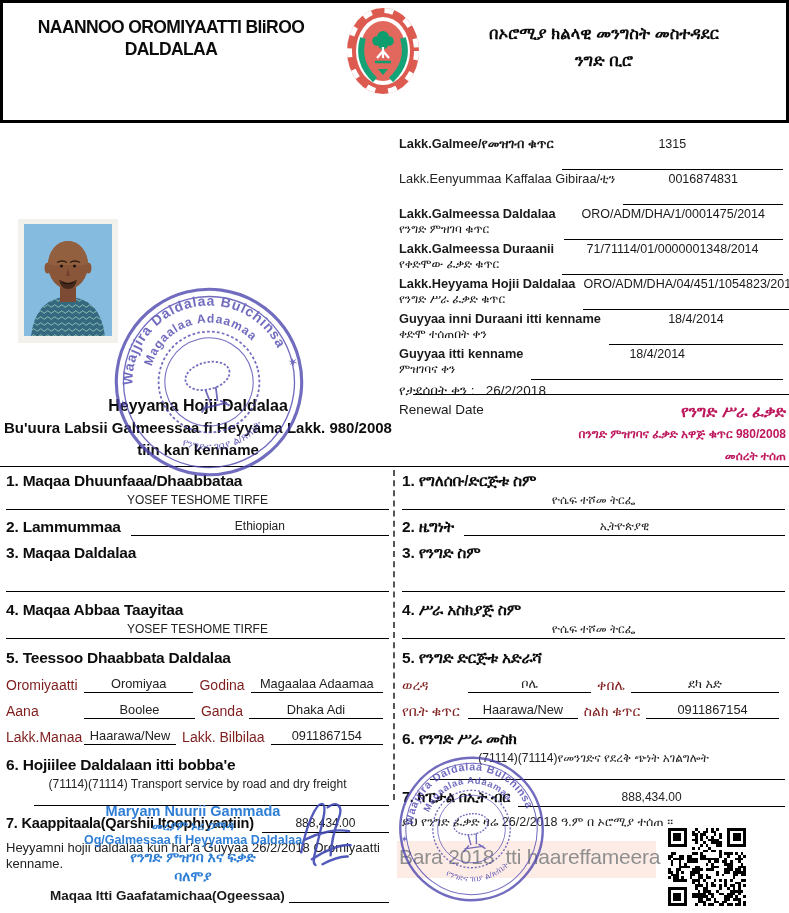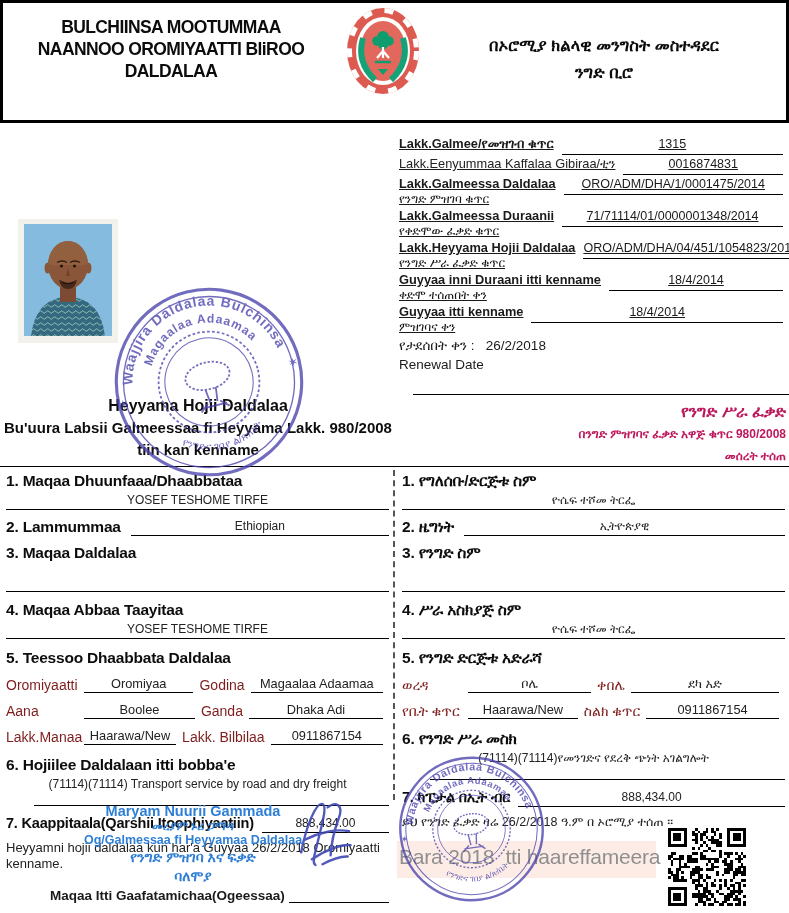--- a/index.html
+++ b/index.html
@@ -4,32 +4,32 @@
 <style>
   html,body{margin:0;padding:0;background:#fff;}
   .page{position:relative;width:789px;height:913px;background:#fff;overflow:hidden;
         font-family:"Liberation Sans",sans-serif;color:#1a1a1a;}
   
   .header{position:absolute;left:0;top:0;width:783px;height:117px;
           border:3px solid #000;border-bottom:none;}
   .hr-thick{position:absolute;left:0;top:120px;width:789px;height:3px;background:#000;}
   .org-title{position:absolute;left:6px;top:16px;width:330px;text-align:center;
              font-weight:bold;font-size:17.5px;line-height:22px;letter-spacing:-0.6px;color:#0c0c0c;}
-  .org-title-am{position:absolute;left:428px;top:32px;width:352px;text-align:center;
+  .org-title-am{position:absolute;left:428px;top:20px;width:352px;text-align:center;
                 font-weight:bold;font-size:16.5px;line-height:27px;color:#0c0c0c;}
   .emblem{position:absolute;left:345px;top:6px;width:76px;height:90px;}
   
   .registry{position:absolute;left:399px;top:136px;width:384px;}
-  .reg-row{display:flex;align-items:flex-start;margin-bottom:1px;text-decoration:underline;}
+  .reg-row{display:flex;align-items:flex-start;margin-bottom:1px;}
   .reg-labels{flex:0 0 auto;}
   .reg-label{font-weight:bold;font-size:12.8px;line-height:16px;}
   .reg-label.plain{font-weight:normal;color:#222;}
   .reg-sub{font-size:12px;line-height:15px;color:#111;}
   .reg-value{flex:1 1 auto;margin-left:8px;border-bottom:1.5px solid #000;
-             text-align:center;font-size:12.5px;line-height:15px;padding-bottom:2px;margin-top:1px;}
+             text-align:center;font-size:12.5px;line-height:15px;padding-bottom:17px;margin-top:1px;}
   .renewal{font-size:13.5px;line-height:19px;}
   
   .heading-left{position:absolute;left:0;top:394px;width:396px;text-align:center;
                 font-weight:bold;color:#0d0d0d;z-index:1;}
   .heading-left .h1{font-size:16px;line-height:23px;}
   .heading-left .h2{font-size:15px;line-height:22px;}
   .heading-right{position:absolute;left:400px;top:400px;width:386px;text-align:right;
                  font-weight:bold;color:#be185d;}
   .heading-right .h1{font-size:16px;line-height:23px;}
   .heading-right .h2{font-size:12px;line-height:22px;}
@@ -78,21 +78,20 @@
   .officer-block .o-title{font-size:12.5px;line-height:15px;font-weight:bold;}
   .officer-block .o-am-big{font-size:14px;line-height:19px;font-weight:bold;}
 </style>
 </head>
 <body>
 
 <div class="page">
 
   <div class="header"></div>
   <div class="org-title">
-    <div>BULCHIINSA MOOTUMMAA</div>
     <div>NAANNOO OROMIYAATTI BliROO</div>
     <div>DALDALAA</div>
   </div>
   <svg class="emblem" viewBox="0 0 76 90">
     <ellipse cx="38" cy="45" rx="36" ry="43" fill="#dd5a50"></ellipse>
     <ellipse cx="38" cy="45" rx="33.5" ry="40.5" fill="none" stroke="#fff" stroke-width="5" stroke-dasharray="9 13"></ellipse>
     <ellipse cx="38" cy="45" rx="27" ry="34" fill="#fff"></ellipse>
     <ellipse cx="38" cy="45" rx="23" ry="30" fill="#e2685e"></ellipse>
     <path d="M18 32 q-7 24 12 42" stroke="#16a277" stroke-width="6" fill="none"></path>
     <path d="M58 32 q7 24 -12 42" stroke="#16a277" stroke-width="6" fill="none"></path>

